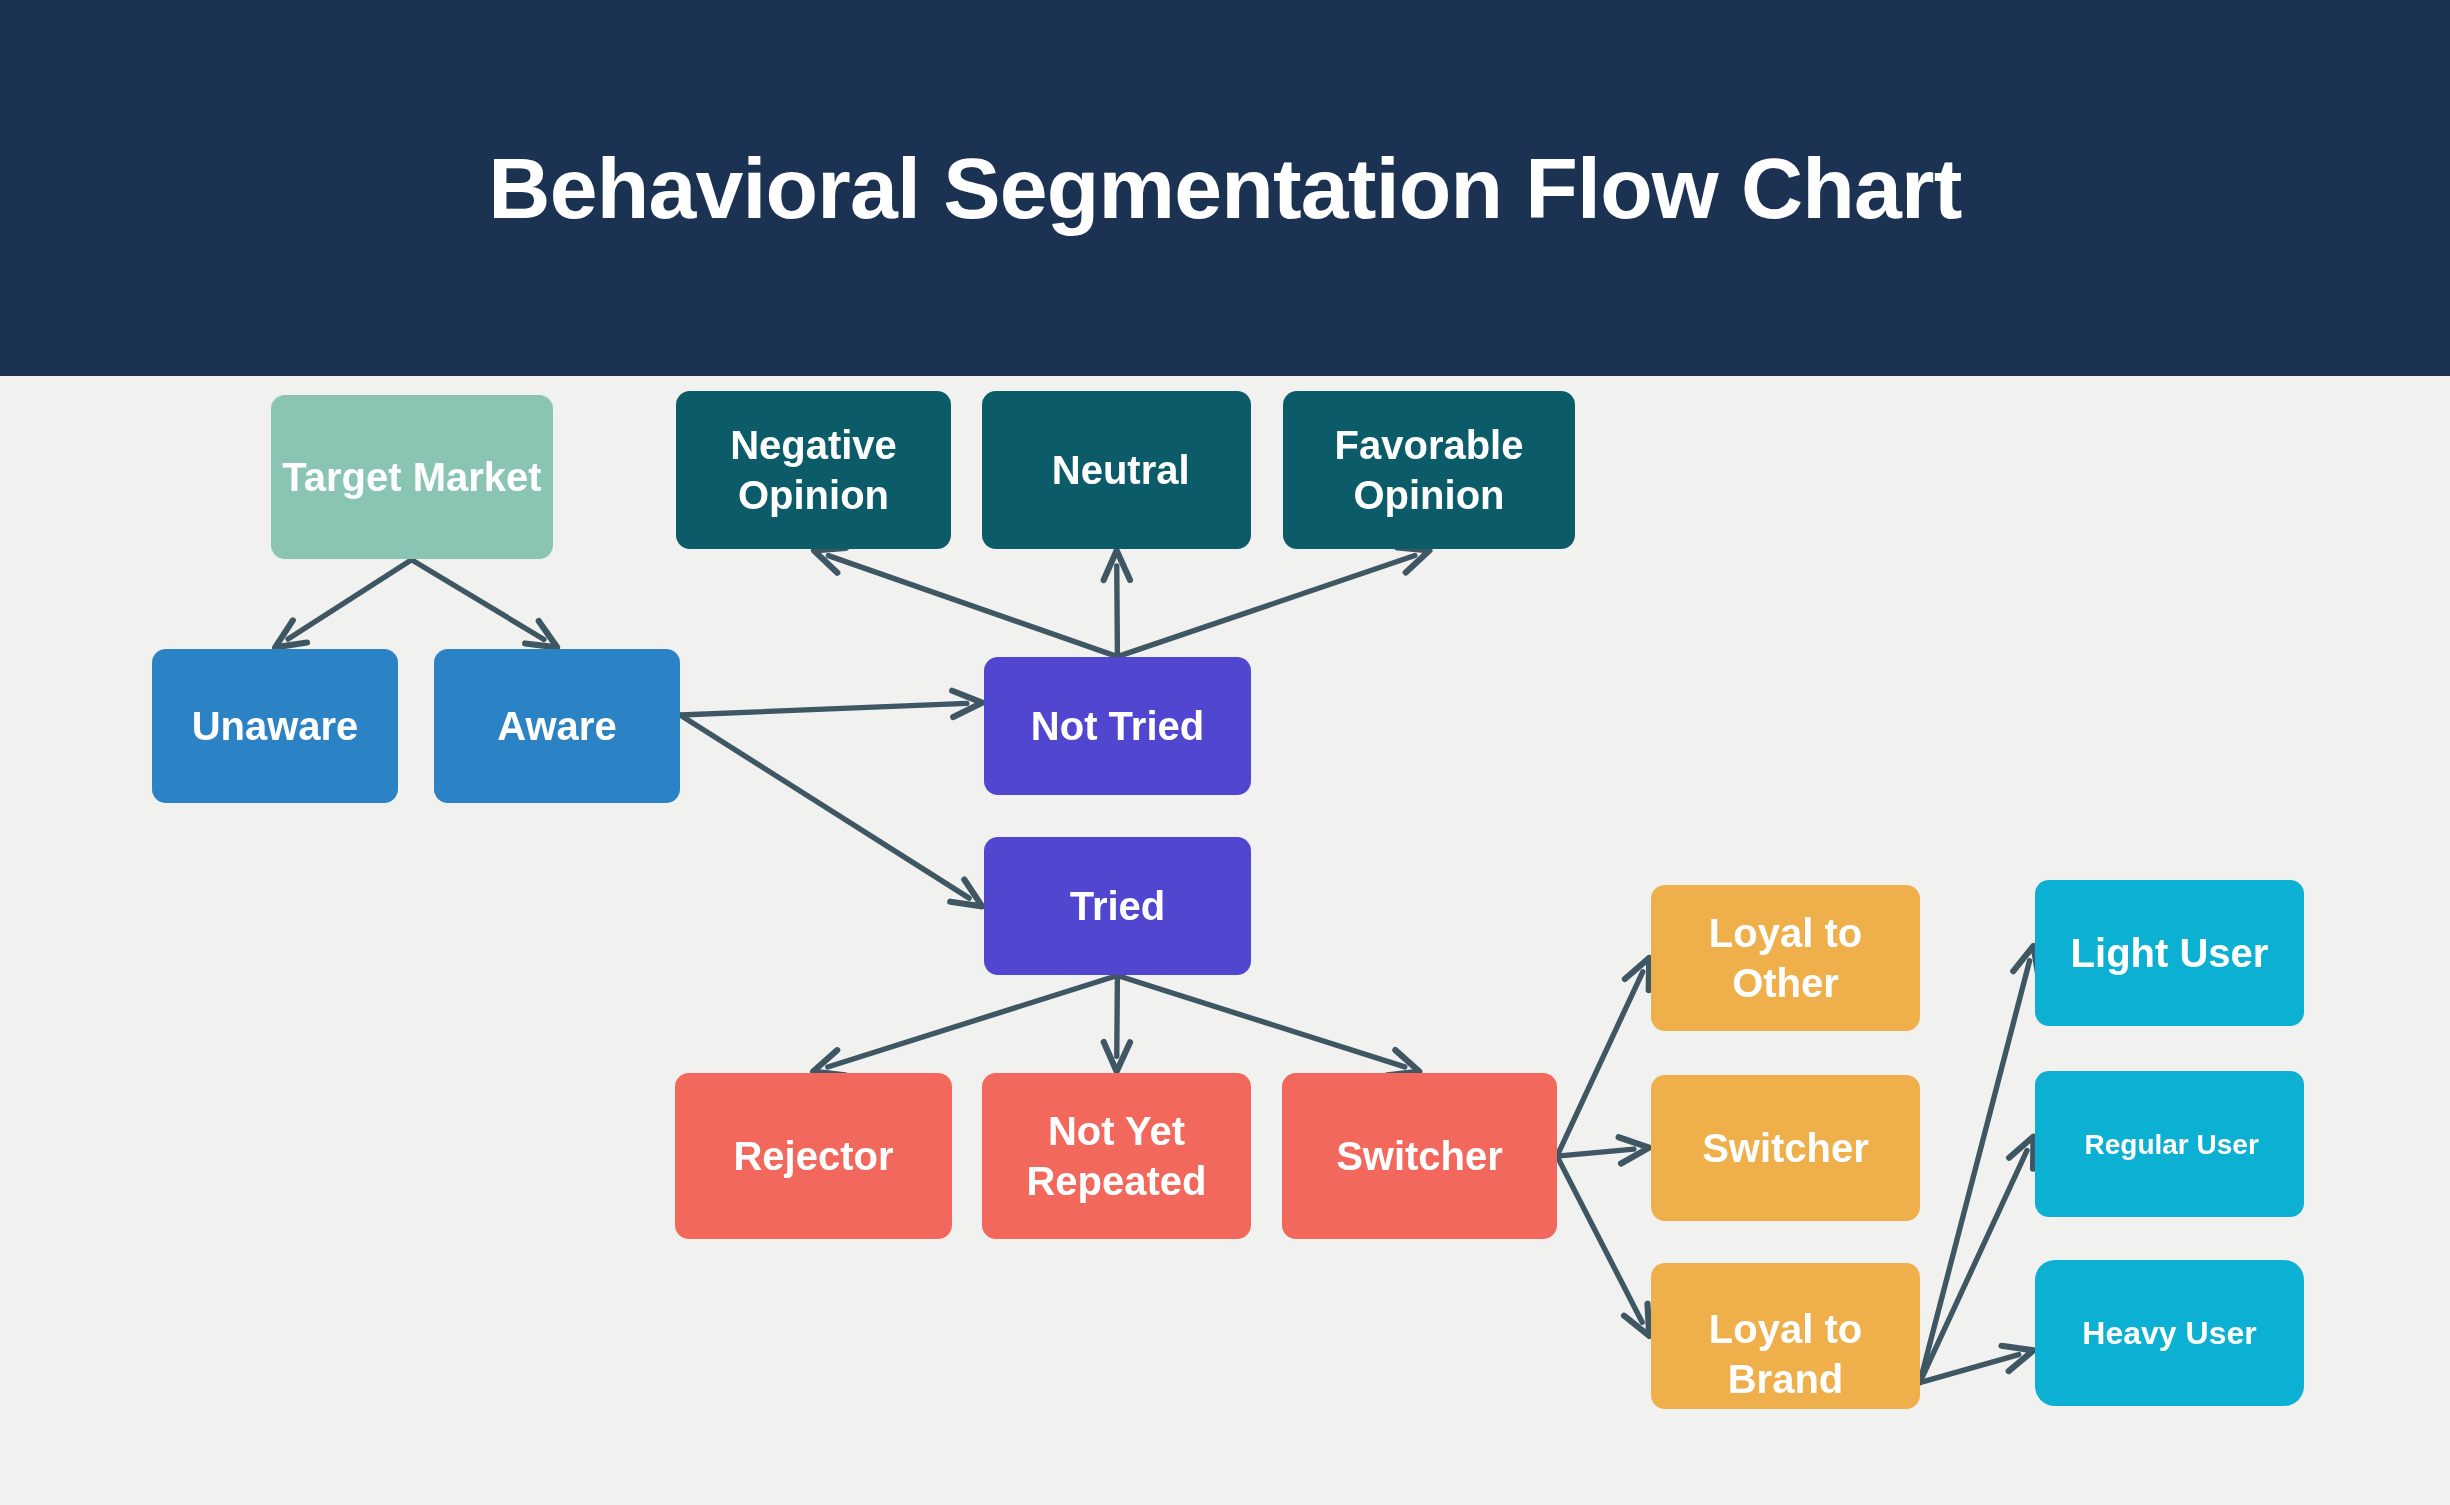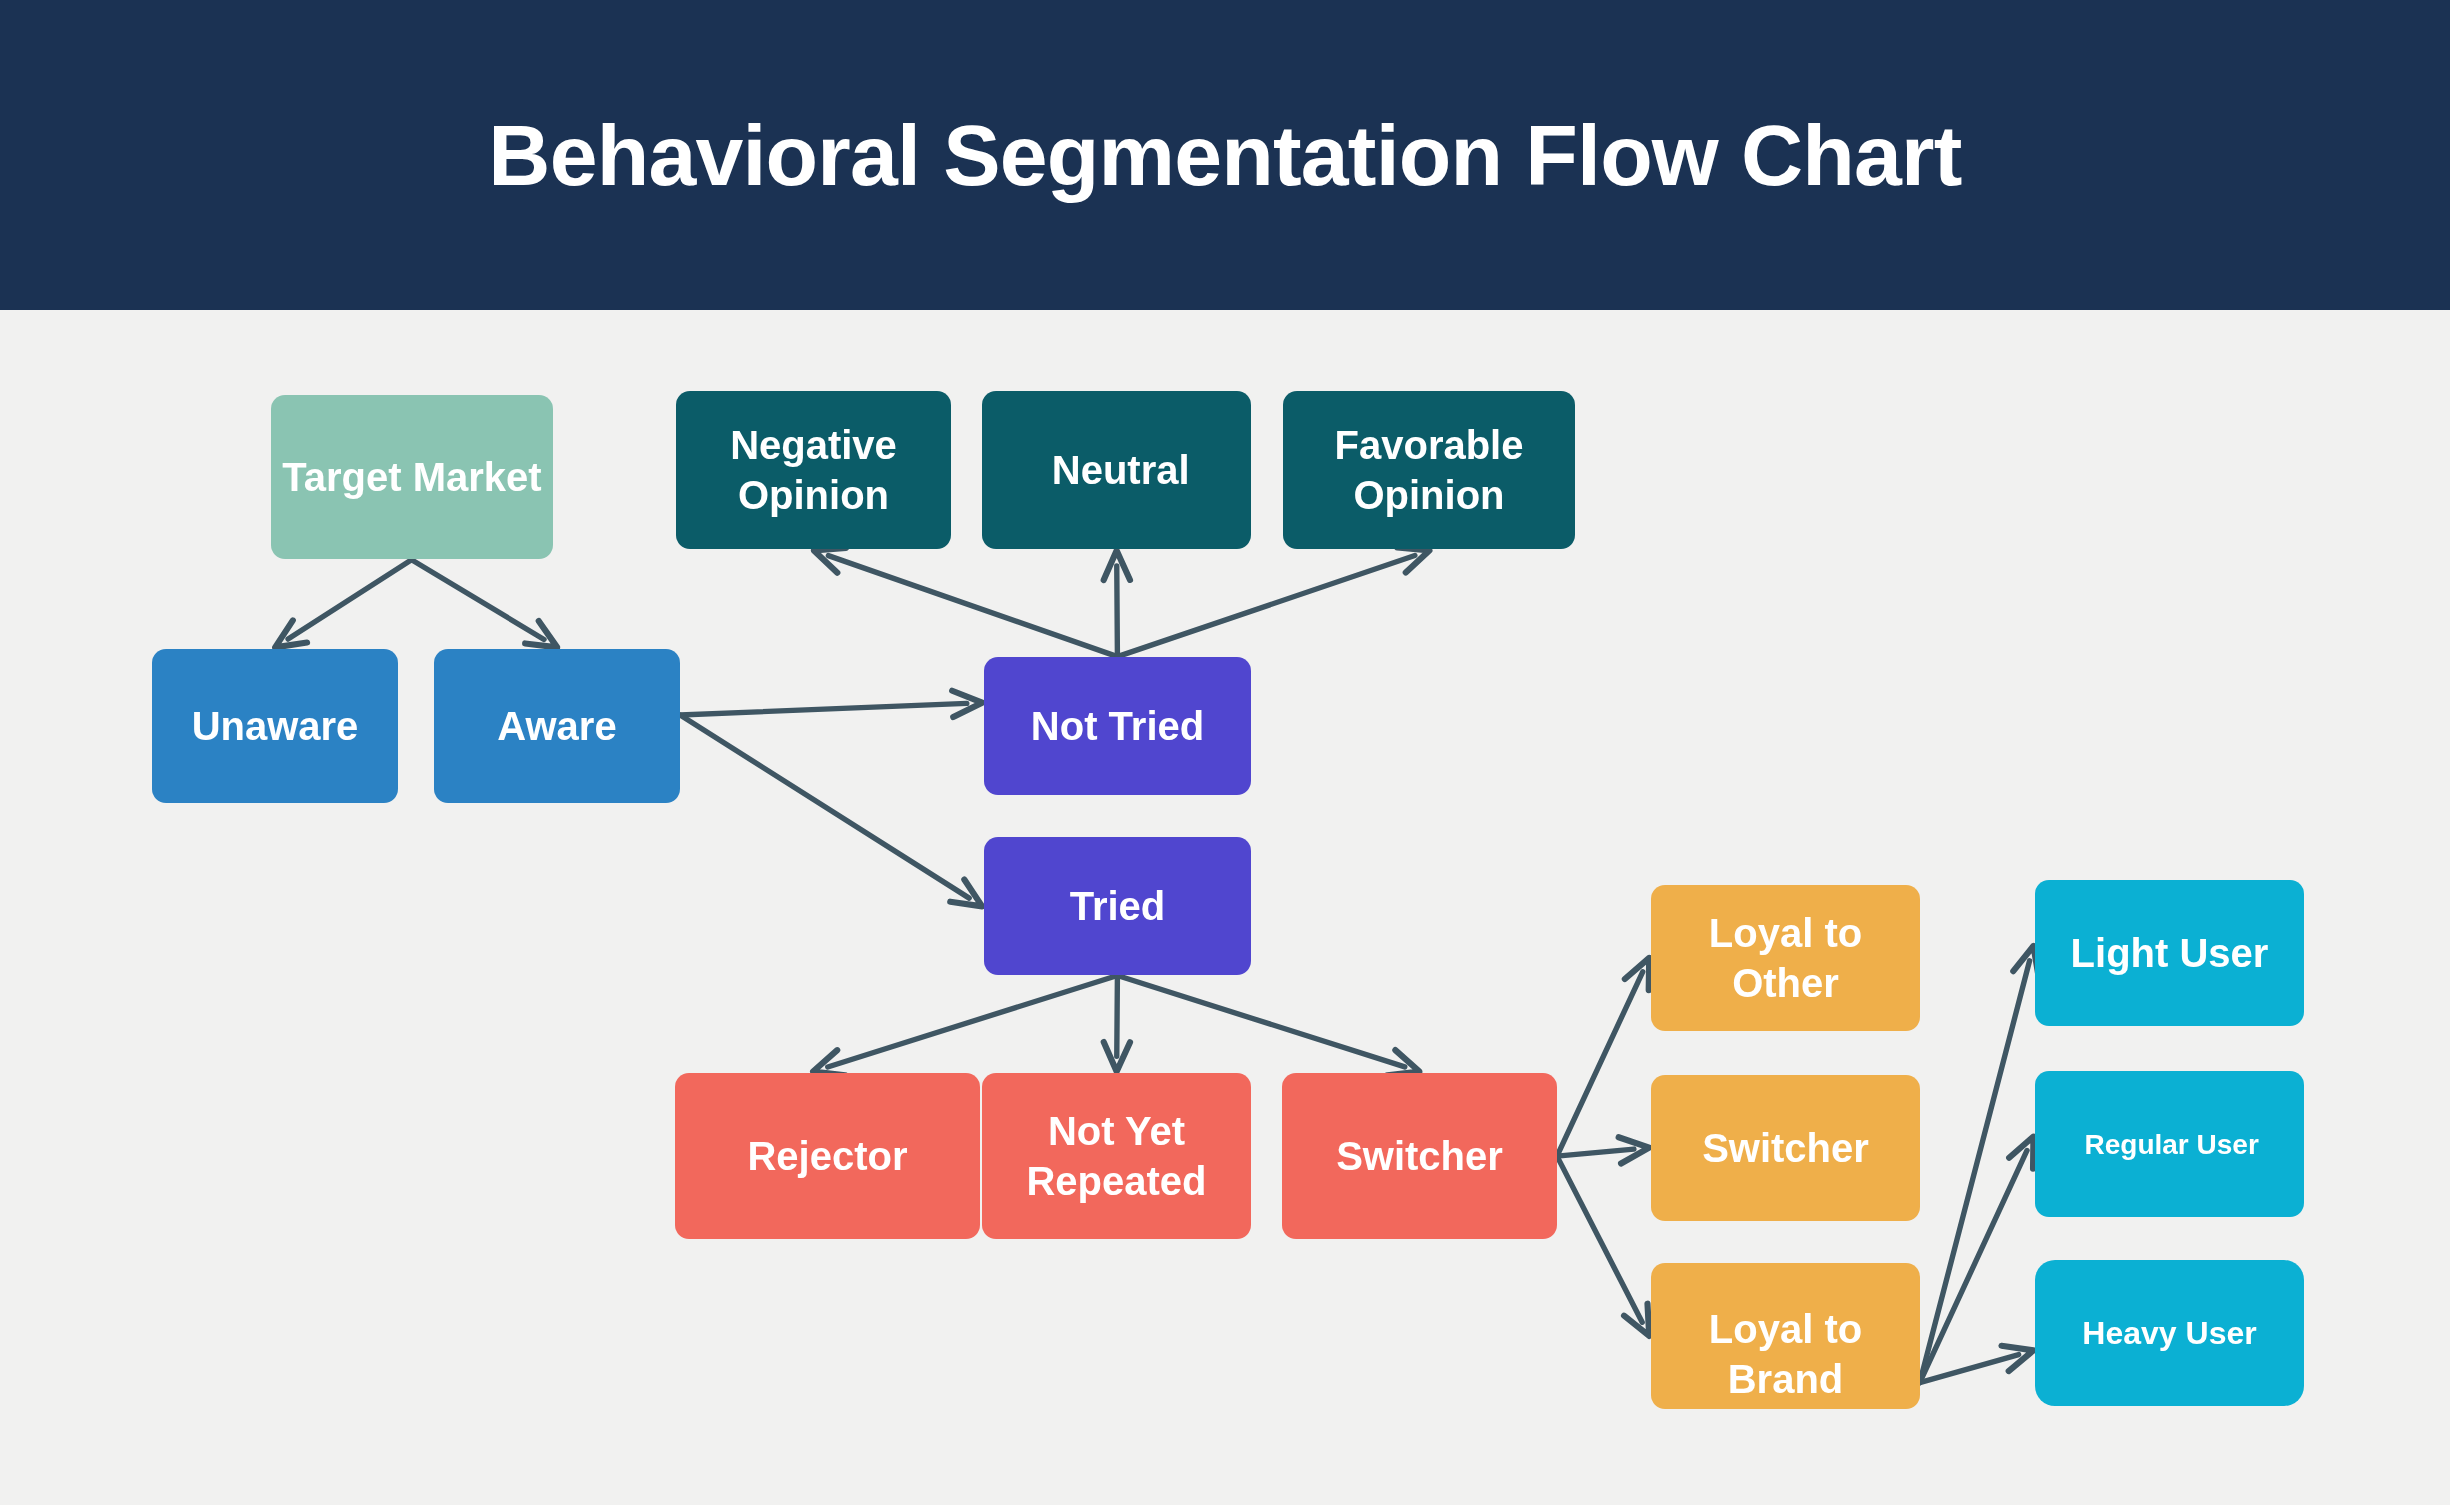--- a/index.html
+++ b/index.html
@@ -11,21 +11,21 @@
     height: 1506px;
     background: #f1f1f0;
     font-family: "Liberation Sans", sans-serif;
     overflow: hidden;
     position: relative;
   }
   #header {
     position: absolute;
     left: 0; top: 0;
     width: 2450px;
-    height: 310px;
+    height: 376px;
     background: #1b3253;
     display: flex;
     align-items: center;
     justify-content: center;
   }
   #header-title {
     color: #ffffff;
     font-size: 86px;
     font-weight: 700;
     letter-spacing: -0.8px;
@@ -153,21 +153,21 @@
       </div>
       <div class="node" style="left: 1283px; top: 81px; width: 292px; height: 158px; background: rgb(11, 92, 104); font-size: 40px;">
         <span class="node-label">Favorable Opinion</span>
       </div>
       <div class="node" style="left: 984px; top: 347px; width: 267px; height: 138px; background: rgb(80, 70, 207); font-size: 40px;">
         <span class="node-label">Not Tried</span>
       </div>
       <div class="node" style="left: 984px; top: 527px; width: 267px; height: 138px; background: rgb(80, 70, 207); font-size: 40px;">
         <span class="node-label">Tried</span>
       </div>
-      <div class="node" style="left: 675px; top: 763px; width: 305px; height: 166px; background: rgb(242, 104, 92); font-size: 40px;">
+      <div class="node" style="left: 675px; top: 763px; width: 277px; height: 166px; background: rgb(242, 104, 92); font-size: 40px;">
         <span class="node-label">Rejector</span>
       </div>
       <div class="node" style="left: 982px; top: 763px; width: 269px; height: 166px; background: rgb(242, 104, 92); font-size: 40px;">
         <span class="node-label">Not Yet Repeated</span>
       </div>
       <div class="node" style="left: 1282px; top: 763px; width: 275px; height: 166px; background: rgb(242, 104, 92); font-size: 40px;">
         <span class="node-label">Switcher</span>
       </div>
       <div class="node" style="left: 1651px; top: 575px; width: 269px; height: 146px; background: rgb(239, 175, 74); font-size: 40px;">
         <span class="node-label">Loyal to Other</span>

